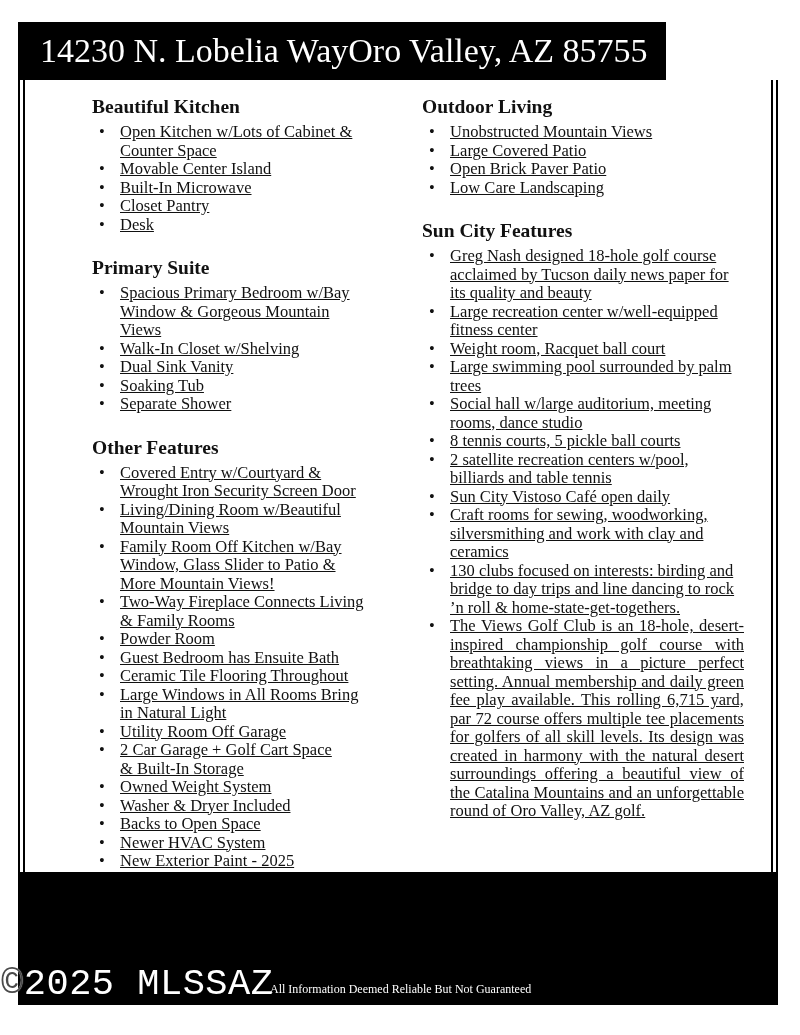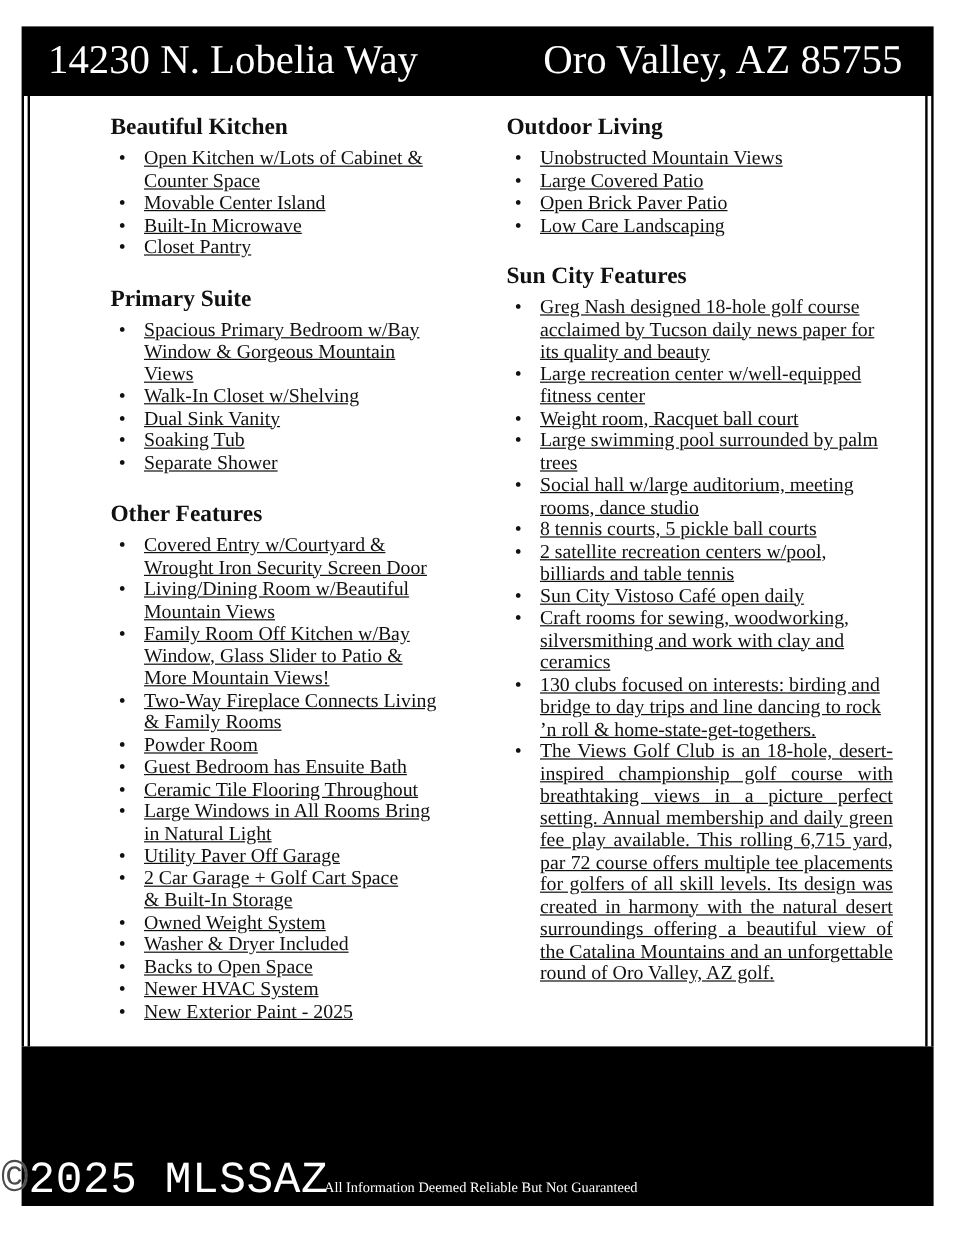--- a/index.html
+++ b/index.html
@@ -15,21 +15,21 @@
     font-family: "Liberation Serif", "DejaVu Serif", serif;
     color: #111111;
     overflow: hidden;
   }
 
   
   .header-bar {
     position: absolute;
     left: 18px;
     top: 22px;
-    width: 760px;
+    width: 648px;
     height: 58px;
     background: #000000;
     color: #ffffff;
     display: flex;
     align-items: center;
     justify-content: space-between;
     padding: 0 26px 0 22px;
     box-sizing: border-box;
     font-size: 34px;
     white-space: nowrap;
@@ -126,20 +126,21 @@
 
   <div class="content-frame">
     <div class="col col-left" id="col-left">
         <section class="feature-section">
           <h2 class="sec-title">Beautiful Kitchen</h2>
           <ul class="feature-list">
             <li>Open Kitchen w/Lots of Cabinet &amp; Counter Space</li>
             <li>Movable Center Island</li>
             <li>Built-In Microwave</li>
             <li>Closet Pantry</li>
+            <li>Desk</li>
           </ul>
         </section>
         <section class="feature-section">
           <h2 class="sec-title">Primary Suite</h2>
           <ul class="feature-list">
             <li>Spacious Primary Bedroom w/Bay Window &amp; Gorgeous Mountain Views</li>
             <li>Walk-In Closet w/Shelving</li>
             <li>Dual Sink Vanity</li>
             <li>Soaking Tub</li>
             <li>Separate Shower</li>
@@ -149,21 +150,21 @@
           <h2 class="sec-title">Other Features</h2>
           <ul class="feature-list">
             <li>Covered Entry w/Courtyard &amp; Wrought Iron Security Screen Door</li>
             <li>Living/Dining Room w/Beautiful Mountain Views</li>
             <li>Family Room Off Kitchen w/Bay Window, Glass Slider to Patio &amp; More Mountain Views!</li>
             <li>Two-Way Fireplace Connects Living &amp; Family Rooms</li>
             <li>Powder Room</li>
             <li>Guest Bedroom has Ensuite Bath</li>
             <li>Ceramic Tile Flooring Throughout</li>
             <li>Large Windows in All Rooms Bring in Natural Light</li>
-            <li>Utility Paver Off Garage</li>
+            <li>Utility Room Off Garage</li>
             <li>2 Car Garage + Golf Cart Space
 &amp; Built-In Storage</li>
             <li>Owned Weight System</li>
             <li>Washer &amp; Dryer Included</li>
             <li>Backs to Open Space</li>
             <li>Newer HVAC System</li>
             <li>New Exterior Paint - 2025</li>
           </ul>
         </section>
       </div>

